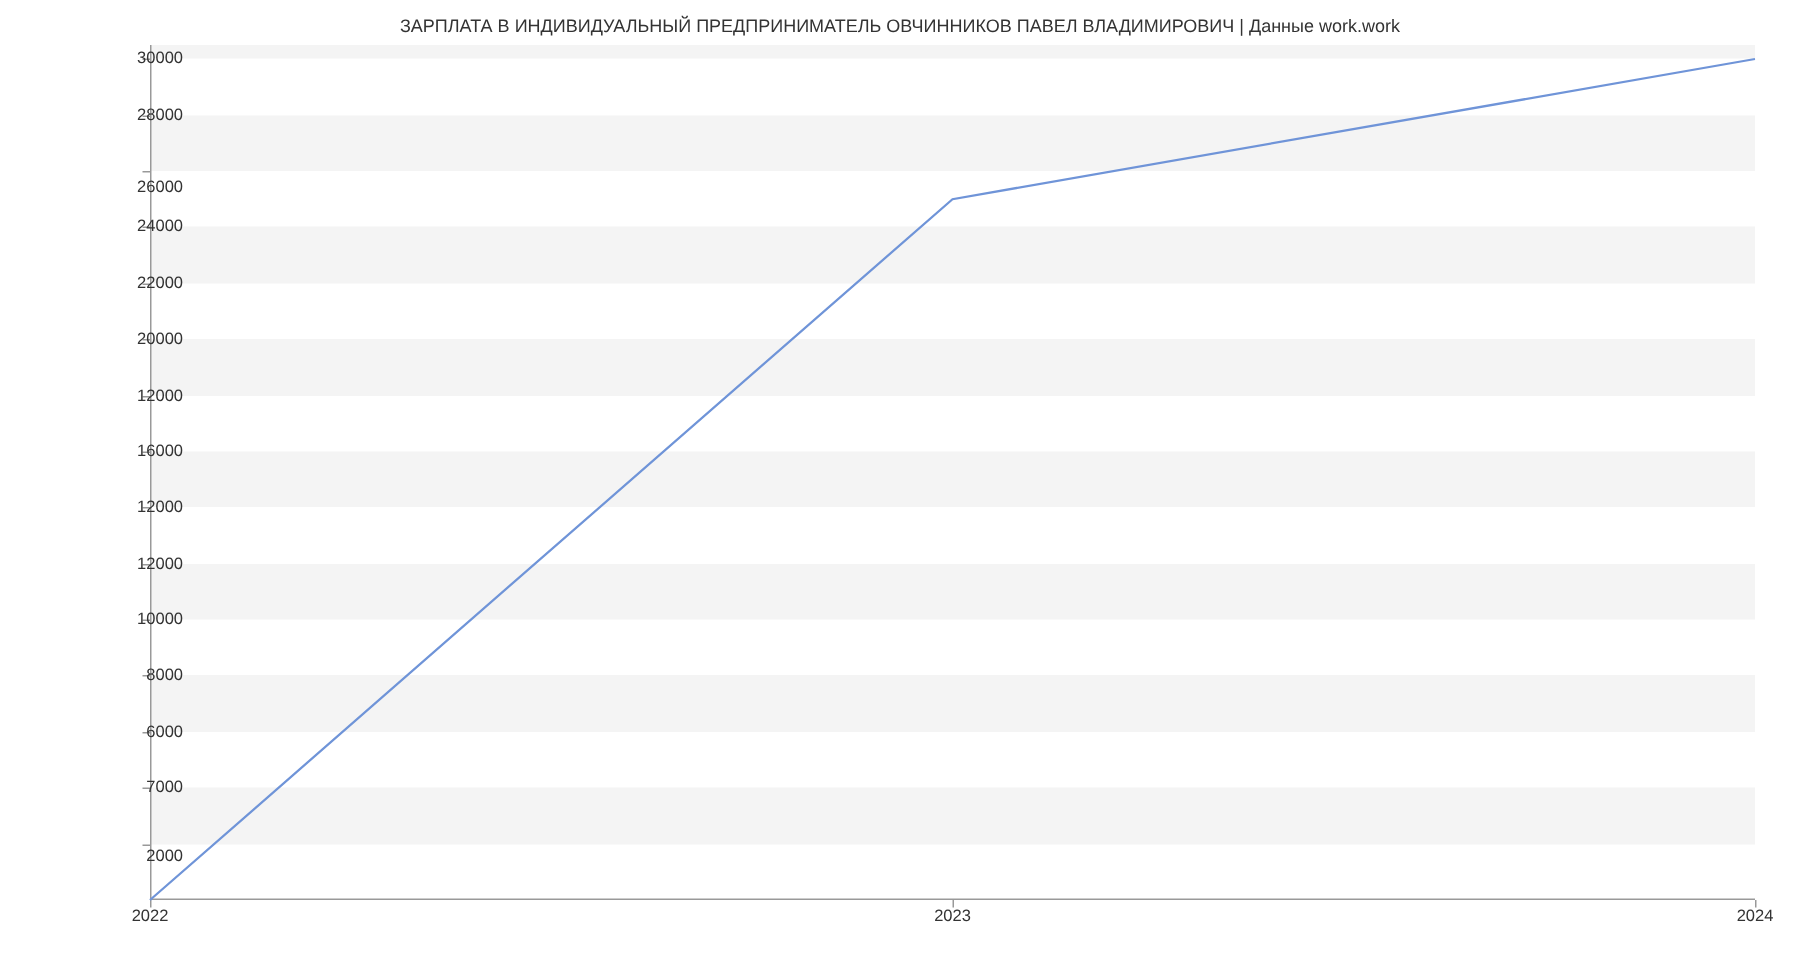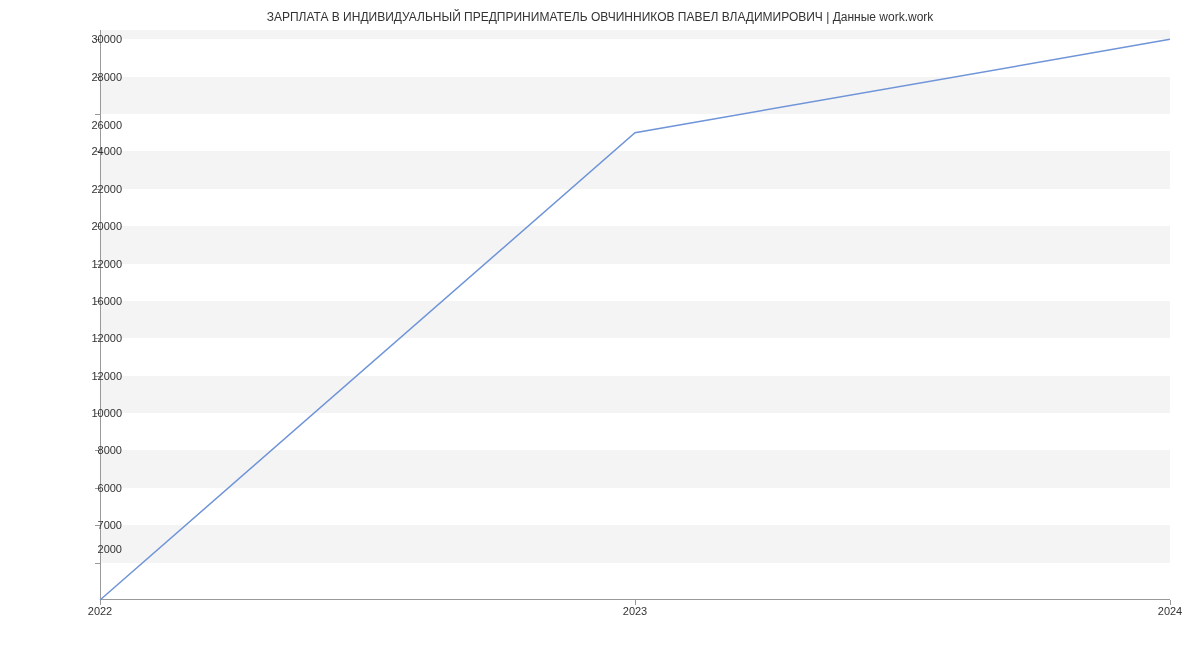--- a/index.html
+++ b/index.html
@@ -134,21 +134,21 @@
       <div class="x-tick-mark" style="left: 1070px;"></div>
     </div>
   <div class="y-axis-line"></div>
   <div class="x-axis-line"></div>
   <svg class="line-svg">
     <path id="series-path" class="line-path" d="M0,570 L535,102.7868852459016 L1070,9.34426229508199 "></path>
   </svg>
 </div>
 
 <div id="y-labels">
-    <div class="y-tick-label" style="top: 549px;">2000</div>
+    <div class="y-tick-label" style="top: 571px;">2000</div>
     <div class="y-tick-label" style="top: 525.246px;">7000</div>
     <div class="y-tick-label" style="top: 487.869px;">6000</div>
     <div class="y-tick-label" style="top: 450.492px;">8000</div>
     <div class="y-tick-label" style="top: 413.115px;">10000</div>
     <div class="y-tick-label" style="top: 375.738px;">12000</div>
     <div class="y-tick-label" style="top: 338.361px;">12000</div>
     <div class="y-tick-label" style="top: 300.984px;">16000</div>
     <div class="y-tick-label" style="top: 263.607px;">12000</div>
     <div class="y-tick-label" style="top: 226.23px;">20000</div>
     <div class="y-tick-label" style="top: 188.852px;">22000</div>

